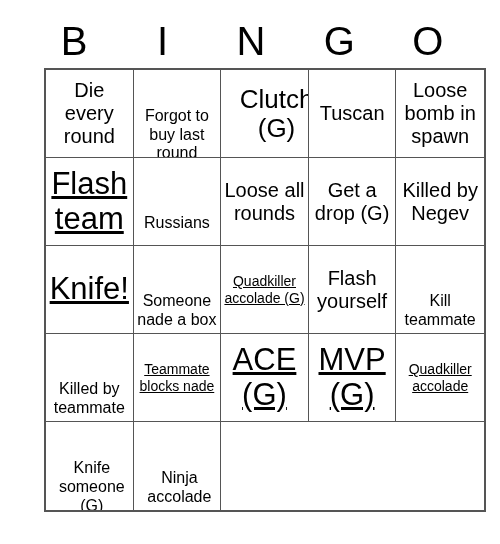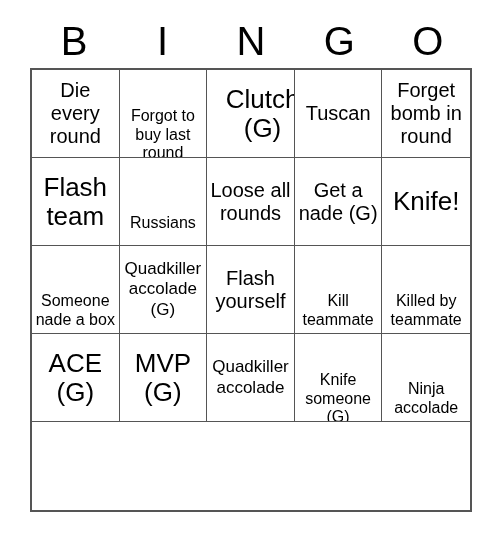--- a/index.html
+++ b/index.html
@@ -38,21 +38,21 @@
     justify-content: center;
     font-size: 40px;
     line-height: 1;
     font-weight: normal;
     color: #000000;
     letter-spacing: 0;
   }
   
   #grid {
     position: absolute;
-    left: 30px;
+    left: 44px;
     top: 68px;
     width: 442px;
     height: 444px;
     border: 2px solid #555555;
     box-sizing: border-box;
     display: grid;
     grid-template-columns: repeat(5, 1fr);
     grid-template-rows: repeat(5, 1fr);
   }
   .cell {
@@ -69,25 +69,25 @@
   .cell:nth-child(5n) { border-right: none; }
   .cell:nth-child(n+21) { border-bottom: none; padding-left: 8px; }
   .cell-text {
     display: block;
     width: 100%;
     text-align: center;
     line-height: 1.12;
     word-wrap: break-word;
   }
   
-  .fs-xl  { font-size: 26px; line-height: 1.1; }
+  .fs-xl  { font-size: 31px; line-height: 1.1; text-decoration: underline; }
   .fs-lg  { font-size: 26px; line-height: 1.1; margin-left: 24px; }
   .fs-md  { font-size: 20px; line-height: 1.14; }
   .fs-sm  { font-size: 16px; line-height: 1.18; margin-top: 43px; }
-  .fs-xs  { font-size: 17px; line-height: 1.2; }
+  .fs-xs  { font-size: 14px; line-height: 1.2; text-decoration: underline; }
 </style>
 </head>
 <body>
 
 <div id="card">
 
   <div id="header-row">
     <div class="header-cell">B</div>
     <div class="header-cell">I</div>
     <div class="header-cell">N</div>
@@ -102,54 +102,60 @@
     <div class="cell">
         <span class="cell-text fs-sm">Forgot to buy last round</span>
       </div>
     <div class="cell">
         <span class="cell-text fs-lg">Clutch (G)</span>
       </div>
     <div class="cell">
         <span class="cell-text fs-md">Tuscan</span>
       </div>
     <div class="cell">
-        <span class="cell-text fs-md">Forget bomb in round</span>
+        <span class="cell-text fs-md">Loose bomb in spawn</span>
       </div>
 
     <div class="cell">
         <span class="cell-text fs-xl">Flash team</span>
       </div>
     <div class="cell">
         <span class="cell-text fs-sm">Russians</span>
       </div>
     <div class="cell">
         <span class="cell-text fs-md">Loose all rounds</span>
       </div>
 
     <div class="cell">
-        <span class="cell-text fs-md">Get a nade (G)</span>
+        <span class="cell-text fs-md">Get a drop (G)</span>
+      </div>
+    <div class="cell">
+        <span class="cell-text fs-md">Killed by Negev</span>
       </div>
     <div class="cell">
         <span class="cell-text fs-xl">Knife!</span>
       </div>
     <div class="cell">
         <span class="cell-text fs-sm">Someone nade a box</span>
       </div>
     <div class="cell">
         <span class="cell-text fs-xs">Quadkiller accolade (G)</span>
       </div>
 
     <div class="cell">
         <span class="cell-text fs-md">Flash yourself</span>
       </div>
     <div class="cell">
         <span class="cell-text fs-sm">Kill teammate</span>
       </div>
     <div class="cell">
         <span class="cell-text fs-sm">Killed by teammate</span>
+      </div>
+    <div class="cell">
+        <span class="cell-text fs-xs">Teammate blocks nade</span>
       </div>
     <div class="cell">
         <span class="cell-text fs-xl">ACE (G)</span>
       </div>
 
     <div class="cell">
         <span class="cell-text fs-xl">MVP (G)</span>
       </div>
     <div class="cell">
         <span class="cell-text fs-xs">Quadkiller accolade</span>

